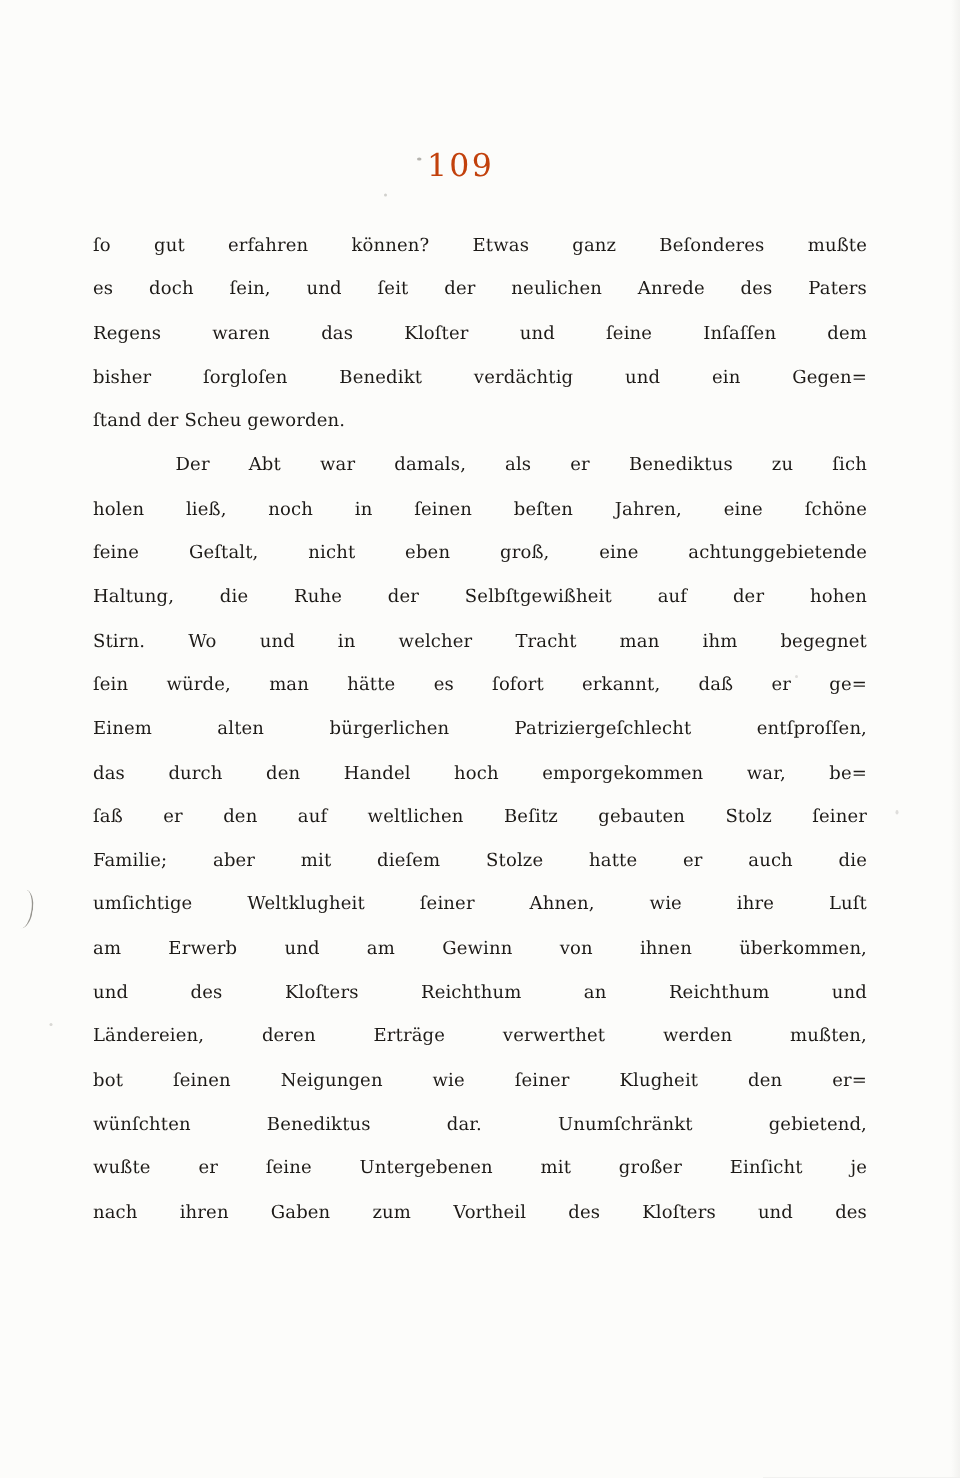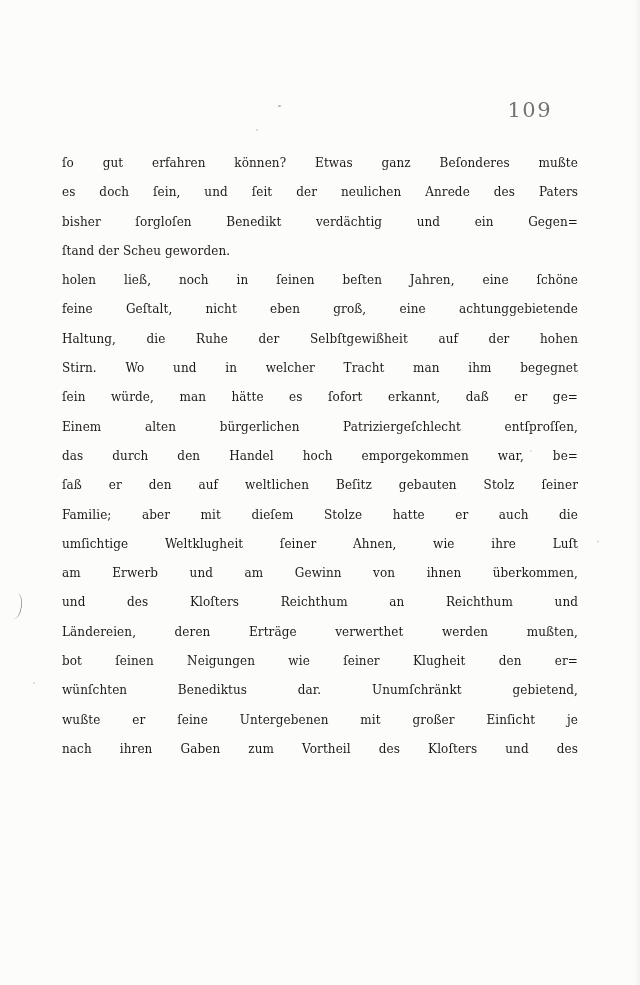--- a/index.html
+++ b/index.html
@@ -25,24 +25,24 @@
     top: 0; right: 0;
     width: 6px; height: 100%;
     background: linear-gradient(to right, rgba(0,0,0,0), rgba(60,58,50,0.05));
     pointer-events: none;
   }
   .page-number {
     position: absolute;
     top: 98px;
     left: 62px;
     width: 490px;
-    text-align: right;
+    text-align: center;
     font-size: 21px;
     letter-spacing: 1.5px;
-    color: #737373;
+    color: #c2410c;
   }
   .text-block {
     position: absolute;
     top: 149px;
     left: 62px;
     width: 516px;
   }
   .line {
     height: 29.3px;
     line-height: 29.3px;
@@ -90,22 +90,24 @@
 </head>
 <body>
 
 <div class="scan-page" style="background: rgb(252, 252, 250); color: rgb(29, 26, 23);">
 
   <div class="page-number">109</div>
 
   <div class="text-block">
     <div class="line">ſo gut erfahren können? Etwas ganz Beſonderes mußte</div>
     <div class="line">es doch ſein, und ſeit der neulichen Anrede des Paters</div>
+    <div class="line">Regens waren das Kloſter und ſeine Inſaſſen dem</div>
     <div class="line">bisher ſorgloſen Benedikt verdächtig und ein Gegen=</div>
     <div class="line para-end">ſtand der Scheu geworden.</div>
+    <div class="line indent">Der Abt war damals, als er Benediktus zu ſich</div>
     <div class="line">holen ließ, noch in ſeinen beſten Jahren, eine ſchöne</div>
     <div class="line">feine Geſtalt, nicht eben groß, eine achtunggebietende</div>
     <div class="line">Haltung, die Ruhe der Selbſtgewißheit auf der hohen</div>
     <div class="line">Stirn. Wo und in welcher Tracht man ihm begegnet</div>
     <div class="line">ſein würde, man hätte es ſofort erkannt, daß er ge=</div>
     <div class="line">Einem alten bürgerlichen Patriziergeſchlecht entſproſſen,</div>
     <div class="line">das durch den Handel hoch emporgekommen war, be=</div>
     <div class="line">ſaß er den auf weltlichen Beſitz gebauten Stolz ſeiner</div>
     <div class="line">Familie; aber mit dieſem Stolze hatte er auch die</div>
     <div class="line">umſichtige Weltklugheit ſeiner Ahnen, wie ihre Luſt</div>

